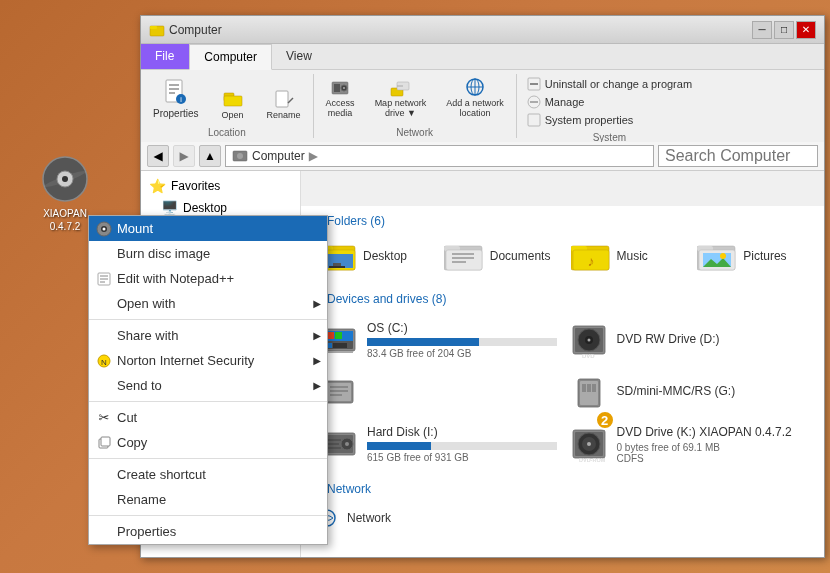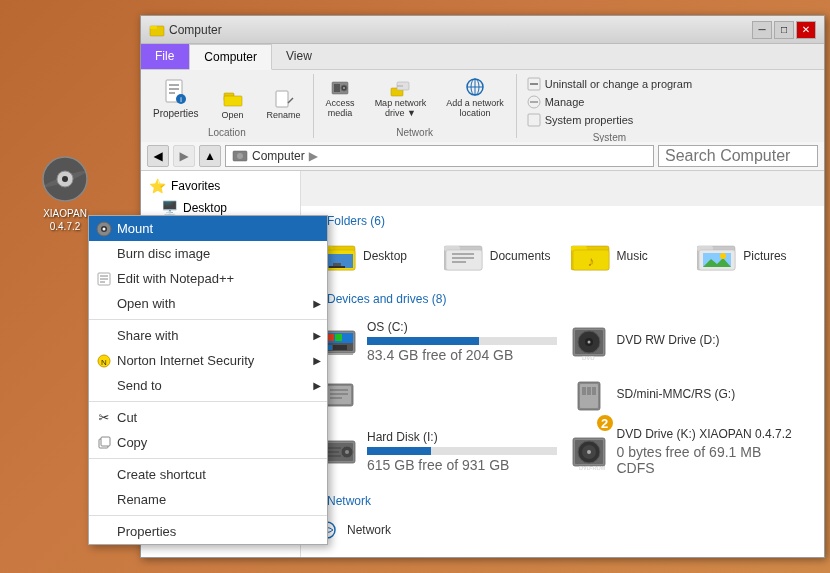--- a/index.html
+++ b/index.html
@@ -368,21 +368,21 @@
       height: 8px;
       background: #e0e0e0;
       border-radius: 0;
       margin-bottom: 2px;
     }
     .drive-bar-fill {
       height: 100%;
       background: #1a6ab5;
     }
     .drive-size {
-      font-size: 14px;
+      font-size: 10px;
       color: #666;
     }
 
     
     .network-item {
       display: flex;
       align-items: center;
       gap: 6px;
       padding: 4px;
       cursor: pointer;

